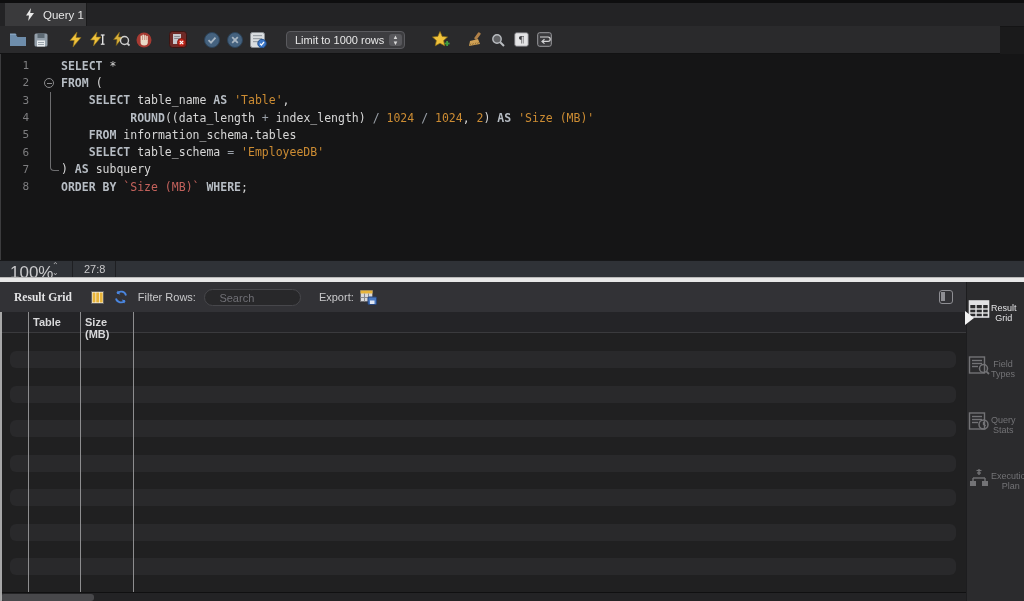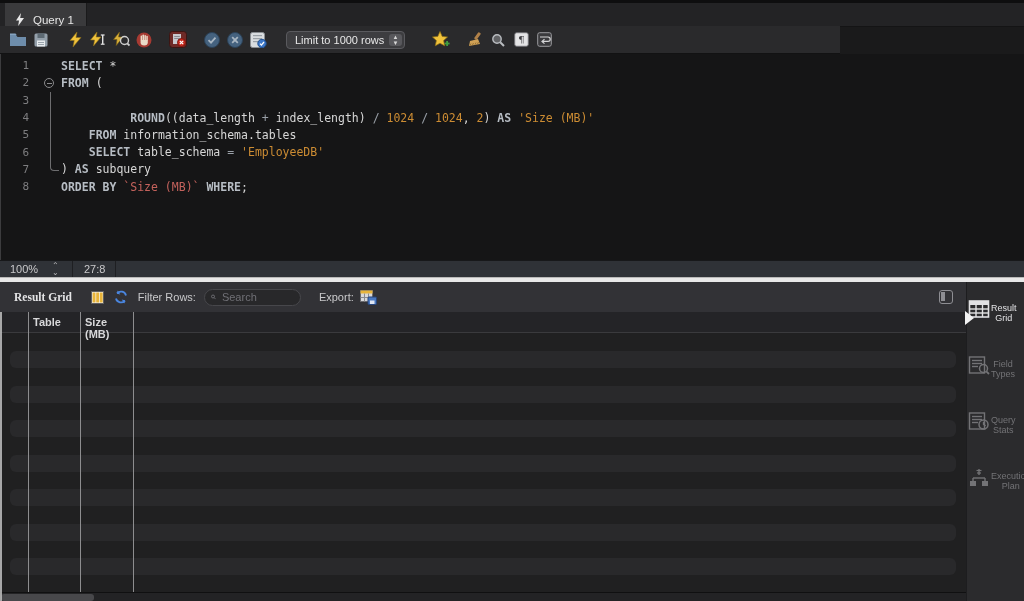--- a/index.html
+++ b/index.html
@@ -2,25 +2,25 @@
 <html><head>
 <meta charset="utf-8">
 <style>
   html,body{margin:0;padding:0;background:#000;}
   body{font-family:"Liberation Sans",sans-serif;}
   #app{position:relative;width:1024px;height:601px;background:#1a1a1b;overflow:hidden;}
 
   
   #tabbar{position:absolute;left:0;top:0;width:1024px;height:26px;background:#232325;border-bottom:1px solid #141415;}
   #tabbar .topstrip{position:absolute;left:0;top:0;width:100%;height:3px;background:#0e0e0f;}
-  #query-tab{position:absolute;left:5px;top:3px;width:82px;height:23px;background:#3a3a3c;display:flex;align-items:flex-end;padding-left:10px;box-sizing:border-box;border-right:1px solid #1a1a1b;}
+  #query-tab{position:absolute;left:5px;top:3px;width:82px;height:23px;background:#3a3a3c;display:flex;align-items:center;padding-left:20px;box-sizing:border-box;border-right:1px solid #1a1a1b;}
   #query-tab .tab-title{color:#e6e6e6;font-size:11.5px;margin-left:8px;}
 
   
-  #toolbar{position:absolute;left:0;top:26px;width:840px;height:28px;background:#2a2a2c;border-bottom:1px solid #121213;display:flex;align-items:center;padding-left:8px;box-sizing:border-box;}
+  #toolbar{position:absolute;left:0;top:26px;width:1000px;height:28px;background:#2a2a2c;border-bottom:1px solid #121213;display:flex;align-items:center;padding-left:8px;box-sizing:border-box;}
   .tbtn{width:20px;height:20px;display:flex;align-items:center;justify-content:center;margin-right:3px;flex:0 0 auto;}
   .spacer{width:11px;flex:0 0 auto;}
   #limit-select{width:119px;height:18px;background:#3d3d40;border:1px solid #5a5a5e;border-radius:4px;color:#e8e8e8;font-size:11px;display:flex;align-items:center;padding-left:8px;box-sizing:border-box;position:relative;margin:0 4px;}
   #limit-select .stepper{position:absolute;right:2px;top:2px;width:13px;height:12px;background:#58585c;border-radius:3px;color:#d8d8d8;font-size:6px;line-height:6px;text-align:center;}
 
   
   #editor{position:absolute;left:0;top:54px;width:1024px;height:206px;background:#151516;border-left:1px solid #3c3c3e;box-sizing:border-box;padding-top:3px;}
   .cl{display:flex;height:17.3px;align-items:center;}
   .ln{width:28px;text-align:right;color:#7e7e80;font-family:"DejaVu Sans Mono",monospace;font-size:11px;flex:0 0 auto;}
   .fs{width:32px;flex:0 0 auto;position:relative;height:100%;}
@@ -31,33 +31,33 @@
   .tk-id{color:var(--identifier,#d6d6d6);}
   .tk-pl{color:var(--identifier,#d0d0d0);}
   .tk-op{color:var(--operator,#9aa0a8);}
   .tk-str{color:var(--string,#cc8c33);}
   .tk-num{color:var(--number,#cc8c33);}
   .tk-bt{color:var(--backtick-identifier,#c4625c);}
   #fold-rail{position:absolute;left:49px;top:38px;width:8px;height:78px;border-left:1px solid #6d6d6f;border-bottom:1px solid #6d6d6f;border-bottom-left-radius:4px;}
 
   
   #statusbar{position:absolute;left:0;top:260px;width:1024px;height:17px;background:#2f3237;border-top:1px solid #17181a;}
-  #statusbar .zl{position:absolute;left:10px;top:2px;color:#c9c9cb;font-size:11px;text-align:right;}
+  #statusbar .zl{position:absolute;left:10px;top:2px;color:#c9c9cb;font-size:17px;text-align:right;}
   #statusbar .st{position:absolute;left:52px;top:1px;color:#b8b8ba;font-size:8px;line-height:7px;text-align:center;}
   #statusbar .sep{position:absolute;top:0;width:1px;height:17px;background:#1e1f22;}
   #statusbar .pos{position:absolute;left:84px;top:2px;color:#c9c9cb;font-size:11px;}
 
   
   #splitter{position:absolute;left:0;top:277px;width:1024px;height:5px;background:var(--splitter,#e8e8e8);border-top:1px solid #b9b9b9;box-sizing:border-box;}
 
   
   #resultbar{position:absolute;left:0;top:282px;width:966px;height:30px;background:#323236;display:flex;align-items:center;padding-left:14px;box-sizing:border-box;}
   #resultbar .rtitle{color:#e4e4e6;font-size:11.5px;font-weight:bold;font-family:Liberation Serif, serif;}
   #resultbar .rlabel{color:#c9c9cb;font-size:11px;}
-  #search-box{width:97px;height:17px;background:#28282a;border:1px solid #47474b;border-radius:9px;display:flex;align-items:center;padding:0 6px;box-sizing:border-box;}
+  #search-box{width:97px;height:17px;background:#28282a;border:1px solid #47474b;border-radius:9px;display:flex;align-items:center;padding:0 6px;box-sizing:border-box;flex-direction:column;}
   #search-box input{background:transparent;border:none;outline:none;color:#c9c9cb;font-size:11px;width:70px;margin-left:4px;font-family:"Liberation Sans",sans-serif;}
   #search-box input::placeholder{color:#707076;}
   #panel-toggle{position:absolute;right:13px;top:8px;width:14px;height:14px;border:1.5px solid #8e8e93;border-radius:3px;box-sizing:border-box;}
   #panel-toggle::after{content:"";position:absolute;left:1px;top:1px;width:4px;height:9px;background:#8e8e93;}
 
   
   #grid{position:absolute;left:0;top:312px;width:966px;height:289px;background:#202021;}
   #grid::before{content:"";position:absolute;left:0;top:0;bottom:0;width:2px;background:#bfbfbf;opacity:.85;z-index:5;}
   #grid-header{position:absolute;left:0;top:0;width:100%;height:21px;background:#242427;border-bottom:1px solid #3a3a3d;display:flex;box-sizing:border-box;}
   .hcell{font-size:11px;font-weight:bold;color:#d8d8da;padding:4px 0 0 5px;box-sizing:border-box;}
@@ -226,20 +226,21 @@
         <div class="cl">
           <span class="ln">2</span>
           <span class="fs">
             <span class="fm"></span>
           </span>
           <span class="lt"><span class="tk-kw">FROM</span><span class="tk-pl"> (</span></span>
         </div>
         <div class="cl">
           <span class="ln">3</span>
           <span class="fs"></span>
+          <span class="lt"><span class="tk-pl">    </span><span class="tk-kw">SELECT</span><span class="tk-id"> table_name </span><span class="tk-kw">AS</span><span class="tk-str"> 'Table'</span><span class="tk-pl">,</span></span>
         </div>
         <div class="cl">
           <span class="ln">4</span>
           <span class="fs"></span>
           <span class="lt"><span class="tk-pl">          </span><span class="tk-kw">ROUND</span><span class="tk-pl">((</span><span class="tk-id">data_length</span><span class="tk-op"> + </span><span class="tk-id">index_length</span><span class="tk-pl">) </span><span class="tk-op">/ </span><span class="tk-num">1024</span><span class="tk-op"> / </span><span class="tk-num">1024</span><span class="tk-pl">, </span><span class="tk-num">2</span><span class="tk-pl">) </span><span class="tk-kw">AS</span><span class="tk-str"> 'Size (MB)'</span></span>
         </div>
         <div class="cl">
           <span class="ln">5</span>
           <span class="fs"></span>
           <span class="lt"><span class="tk-pl">    </span><span class="tk-kw">FROM</span><span class="tk-id"> information_schema.tables</span></span>

